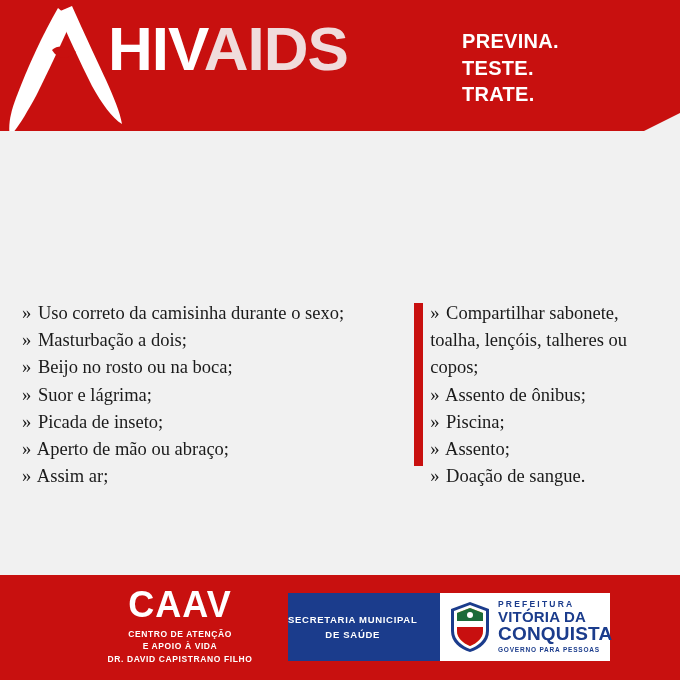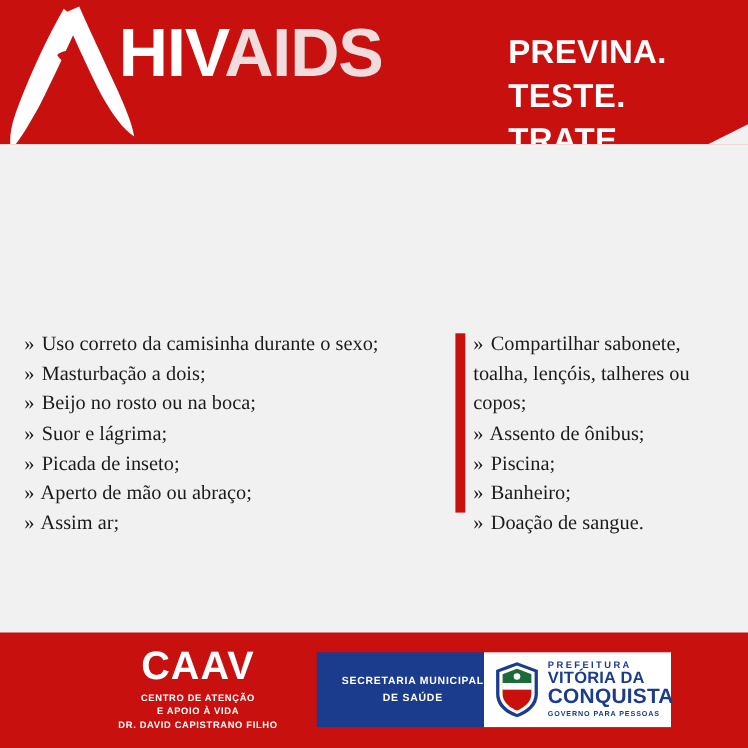--- a/index.html
+++ b/index.html
@@ -60,21 +60,21 @@
     font-family: "Liberation Sans", sans-serif;
   }
   .title .light {
     color: #f0dcdc;
   }
   .slogan {
     position: absolute;
     left: 462px;
     top: 28px;
     color: #ffffff;
-    font-size: 30px;
+    font-size: 20px;
     font-weight: bold;
     line-height: 1.33;
     letter-spacing: 0.3px;
   }
 
   
   .headline {
     position: absolute;
     left: 26px;
     top: 252px;
@@ -168,21 +168,21 @@
   .sec-block {
     position: absolute;
     left: 288px;
     top: 18px;
     width: 152px;
     height: 68px;
     background: #1b3c8c;
     color: #ffffff;
     display: flex;
     align-items: center;
-    justify-content: flex-end;
+    justify-content: flex-start;
     text-align: center;
     font-size: 9.5px;
     font-weight: bold;
     letter-spacing: 0.7px;
     line-height: 1.6;
   }
   .pref-block {
     position: absolute;
     left: 440px;
     top: 18px;
@@ -266,21 +266,21 @@
         <li><span class="bullet">»</span> <span>Aperto de mão ou abraço;</span></li>
         <li><span class="bullet">»</span> <span>Assim ar;</span></li>
       </ul>
     </div>
 
     <div class="col col-right">
       <ul class="items wrap">
         <li><span class="bullet">»</span> <span>Compartilhar sabonete, toalha, lençóis, talheres ou copos;</span></li>
         <li><span class="bullet">»</span> <span>Assento de ônibus;</span></li>
         <li><span class="bullet">»</span> <span>Piscina;</span></li>
-        <li><span class="bullet">»</span> <span>Banheiro;</span></li>
+        <li><span class="bullet">»</span> <span>Assento;</span></li>
         <li><span class="bullet">»</span> <span>Doação de sangue.</span></li>
       </ul>
     </div>
   </div>
 
   <div class="footer">
 
     <div class="caav">
       <div class="mark">CAAV</div>
       <div class="sub">

